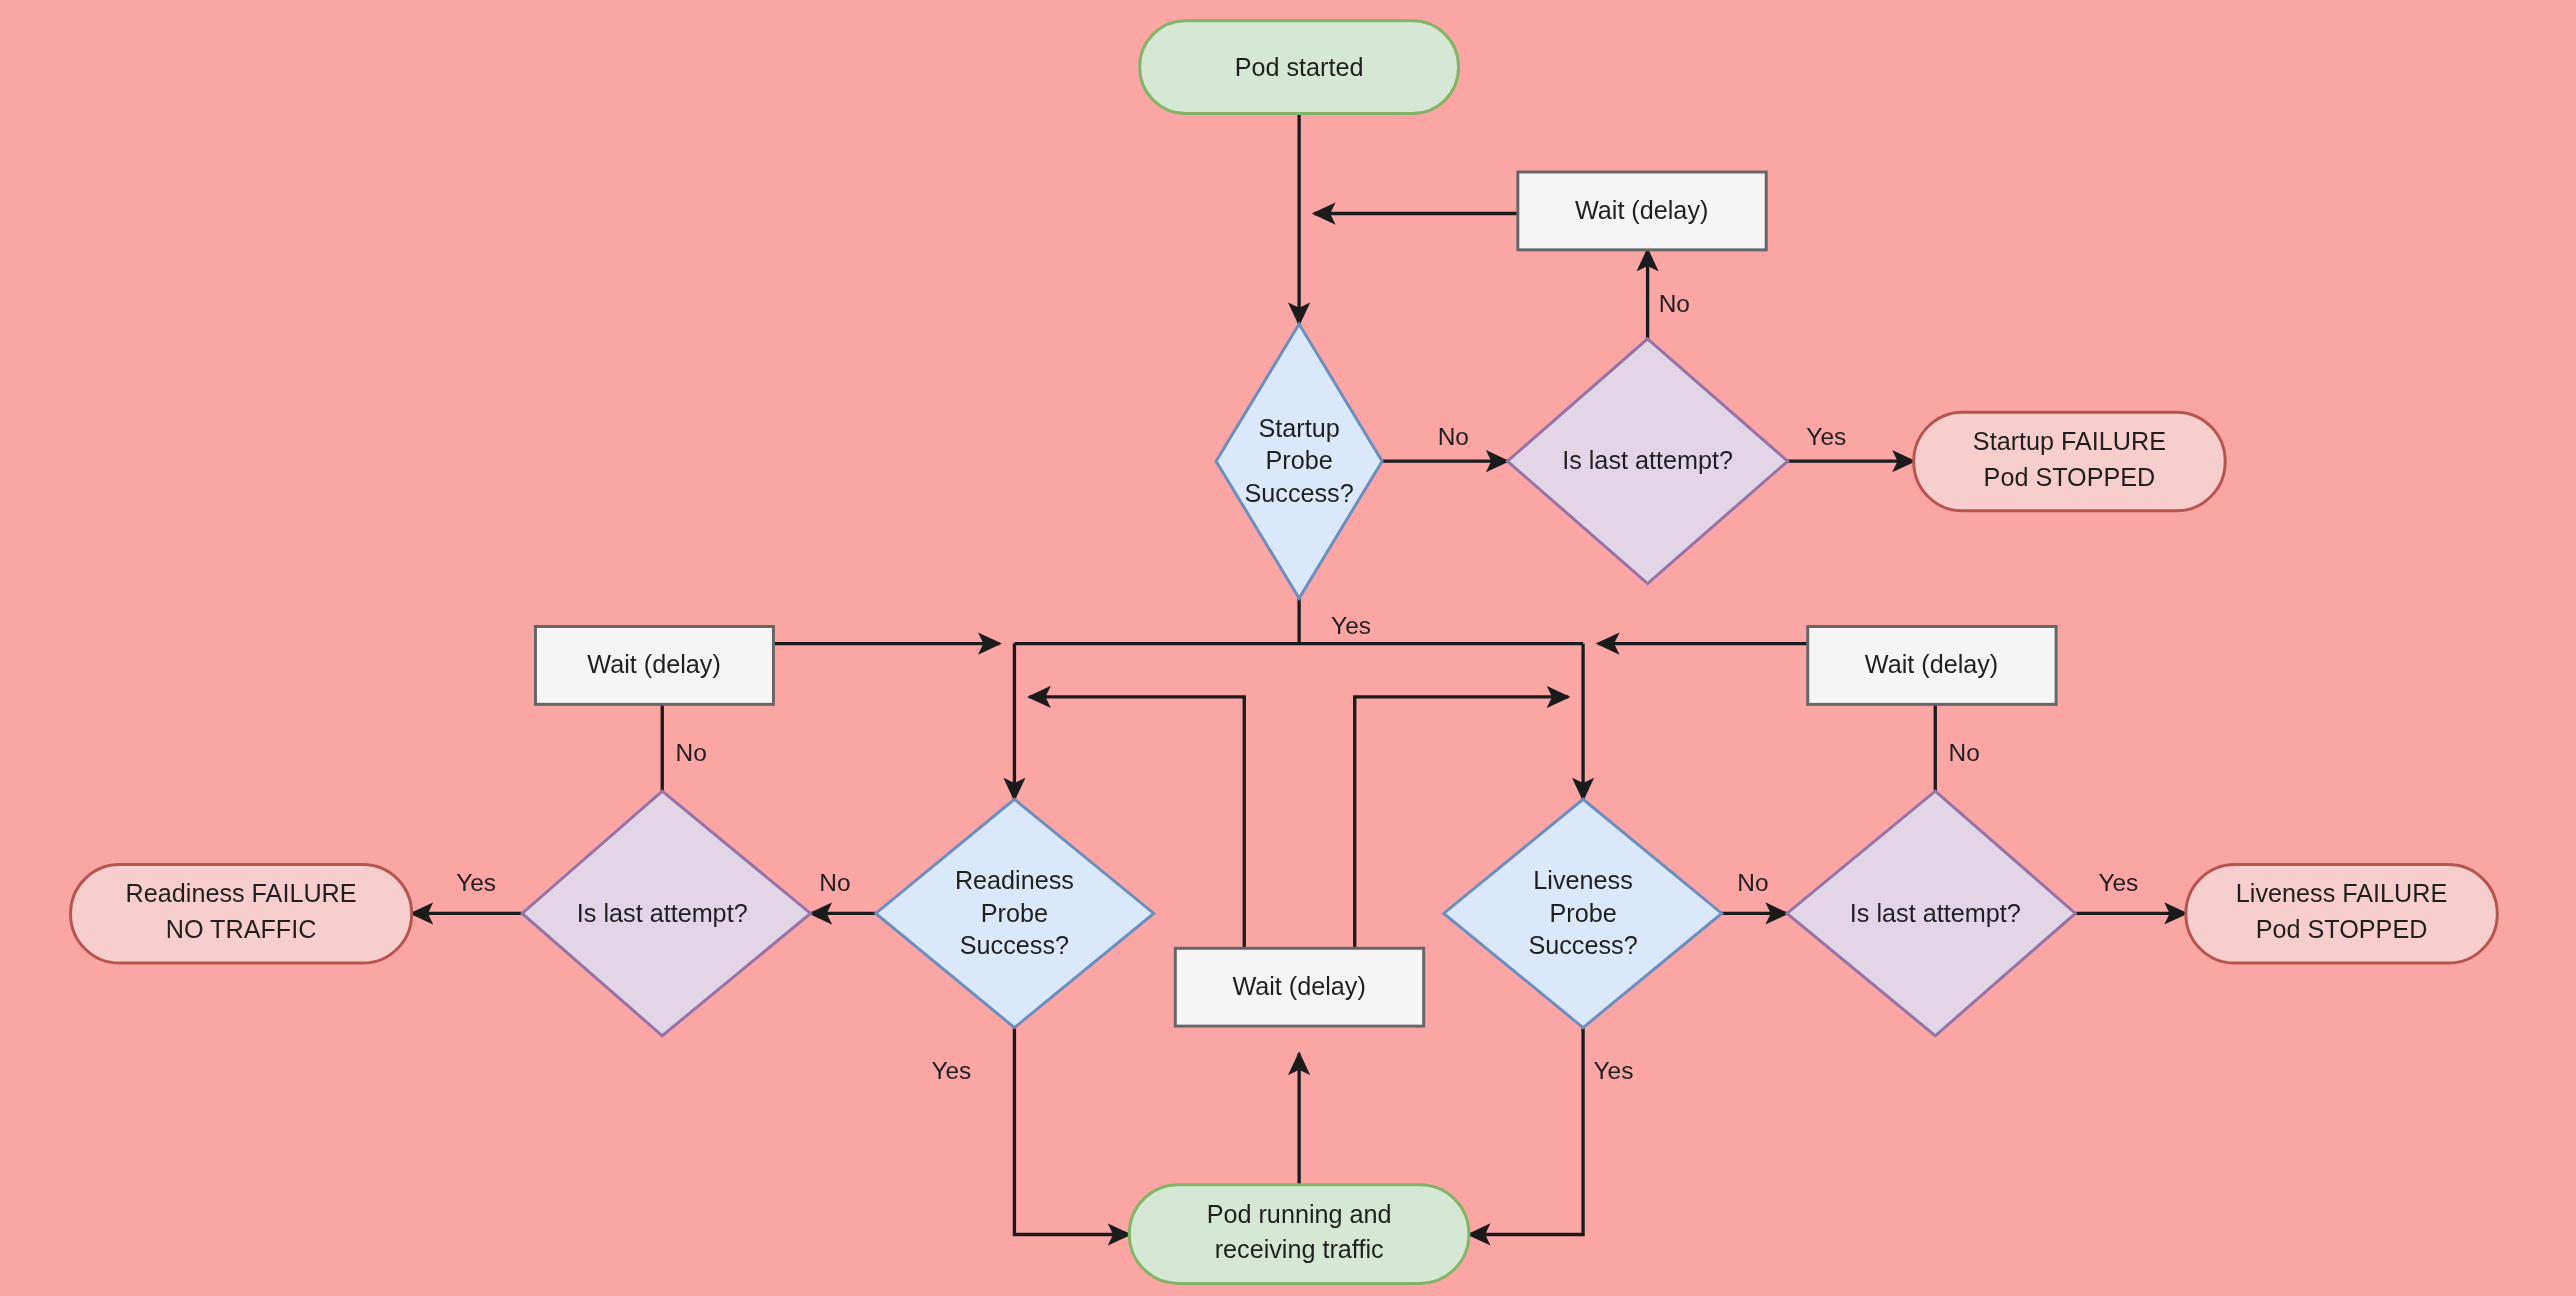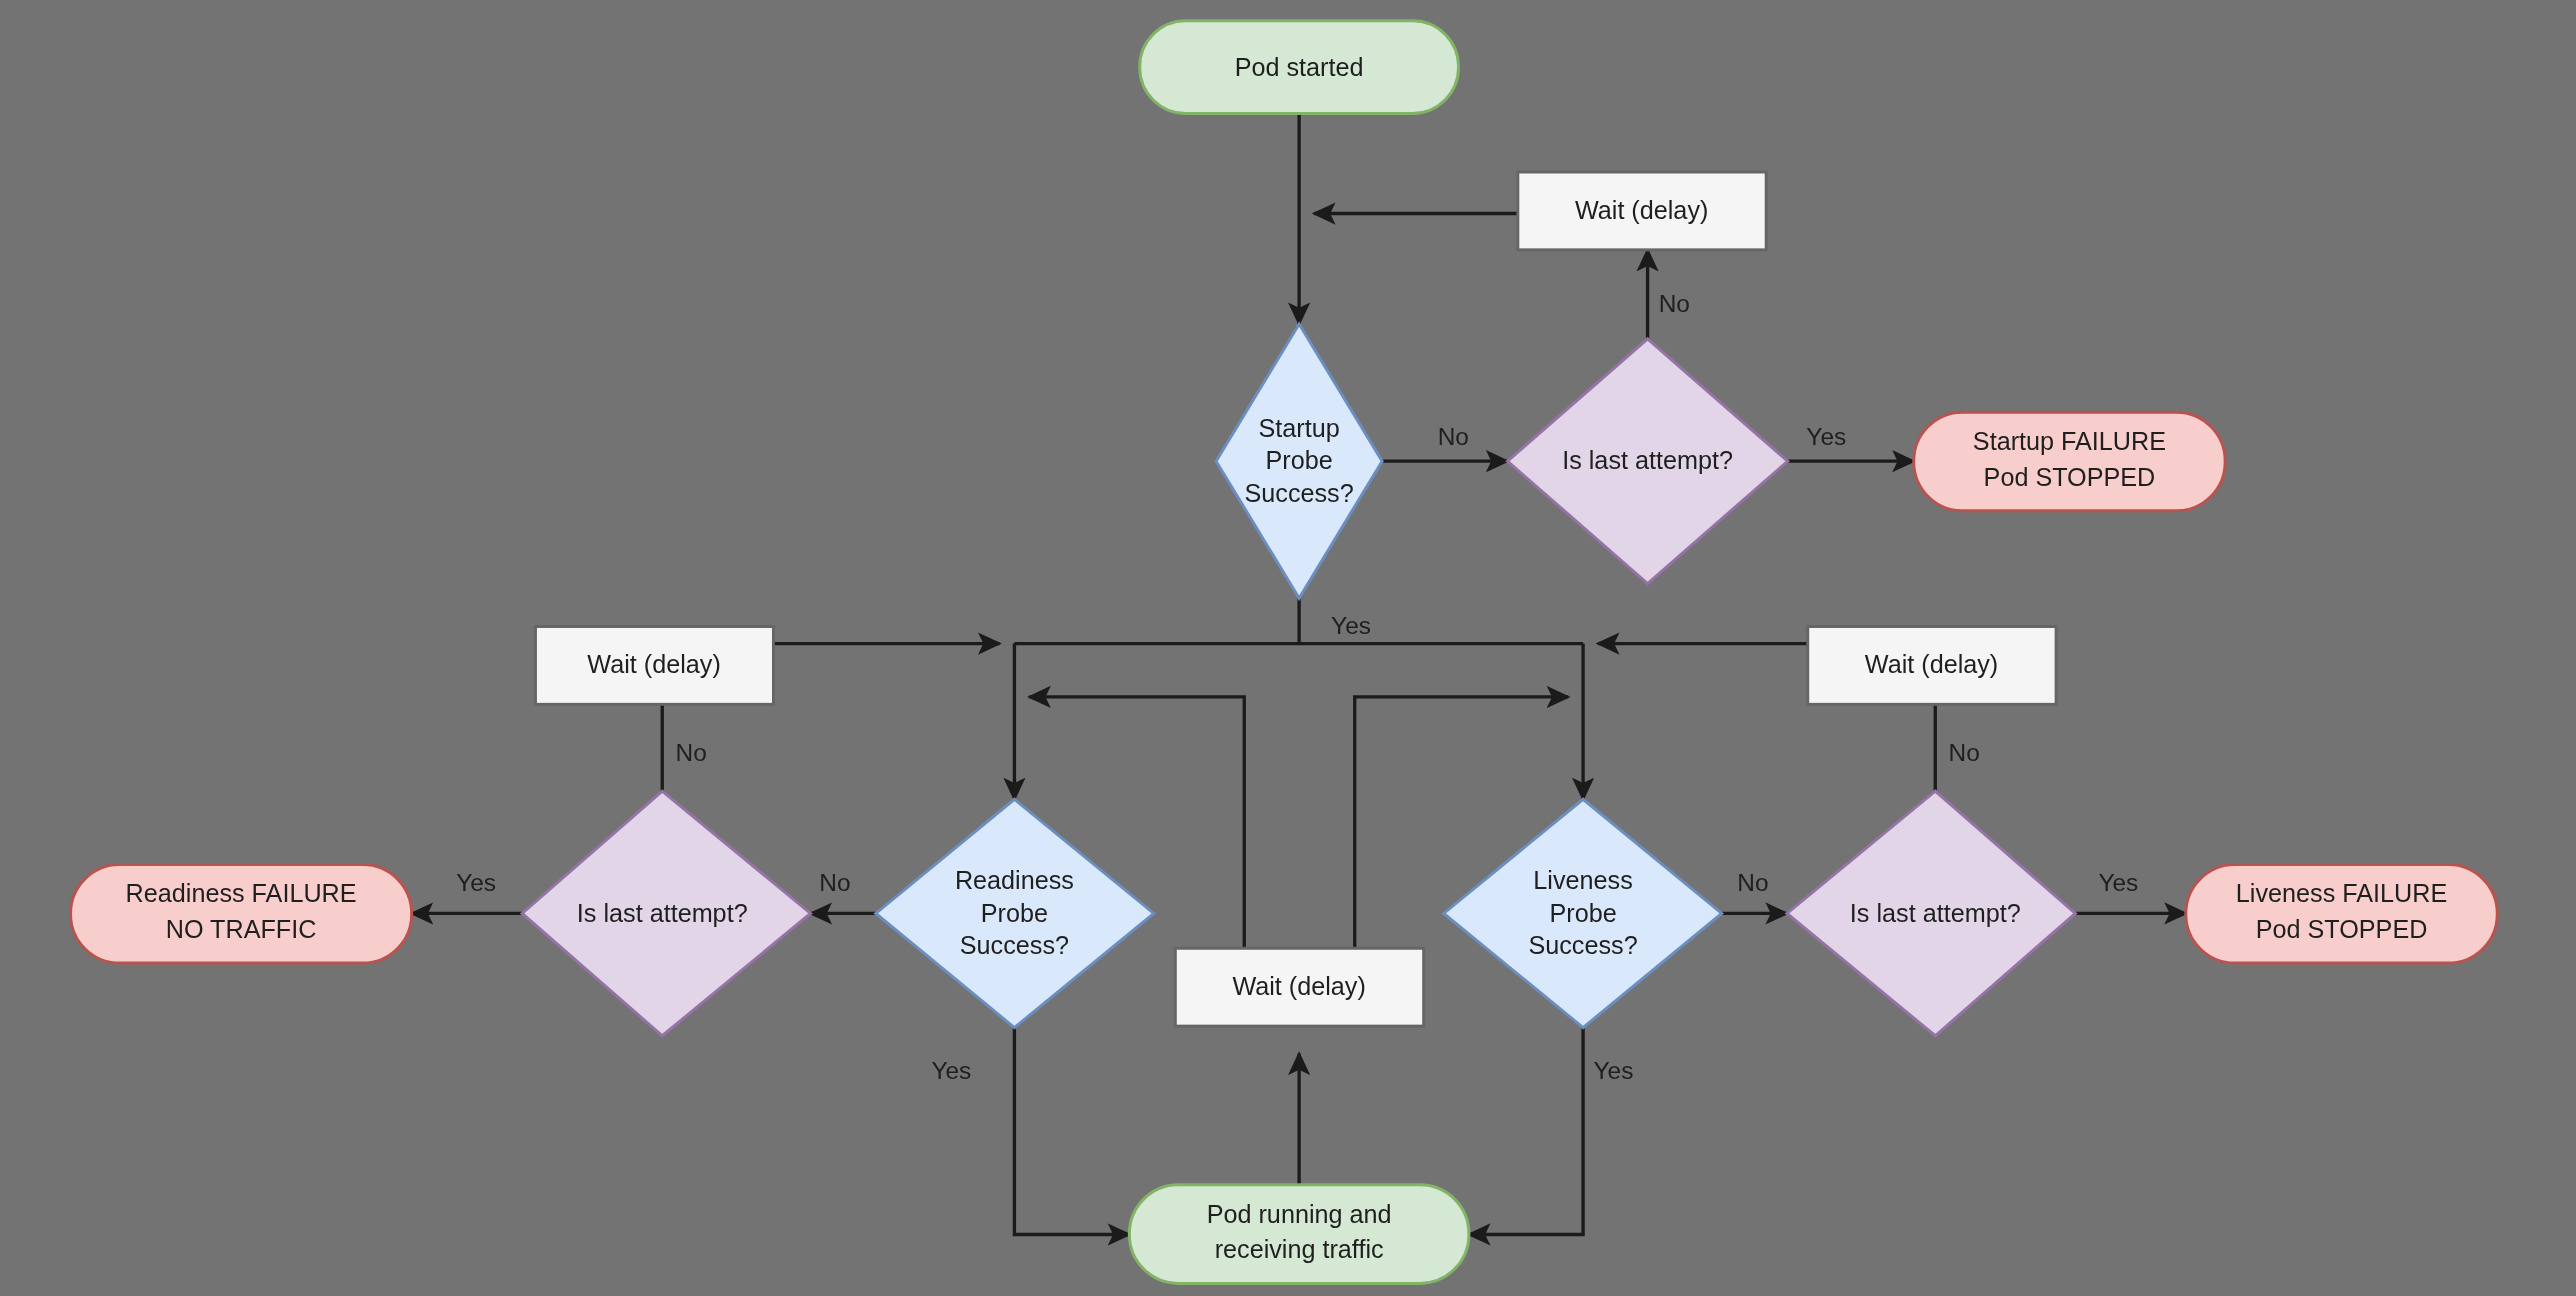--- a/index.html
+++ b/index.html
@@ -10,21 +10,21 @@
   body {
     width: 2576px;
     height: 1296px;
     font-family: "Liberation Sans", sans-serif;
     overflow: hidden;
   }
   #diagram-root {
     position: relative;
     width: 2576px;
     height: 1296px;
-    background: #737373;
+    background: #fca5a5;
   }
   svg#flowchart {
     display: block;
     width: 2576px;
     height: 1296px;
   }
   .node-label {
     font-family: "Liberation Sans", sans-serif;
     font-size: 34px;
     fill: #1f1f1f;

